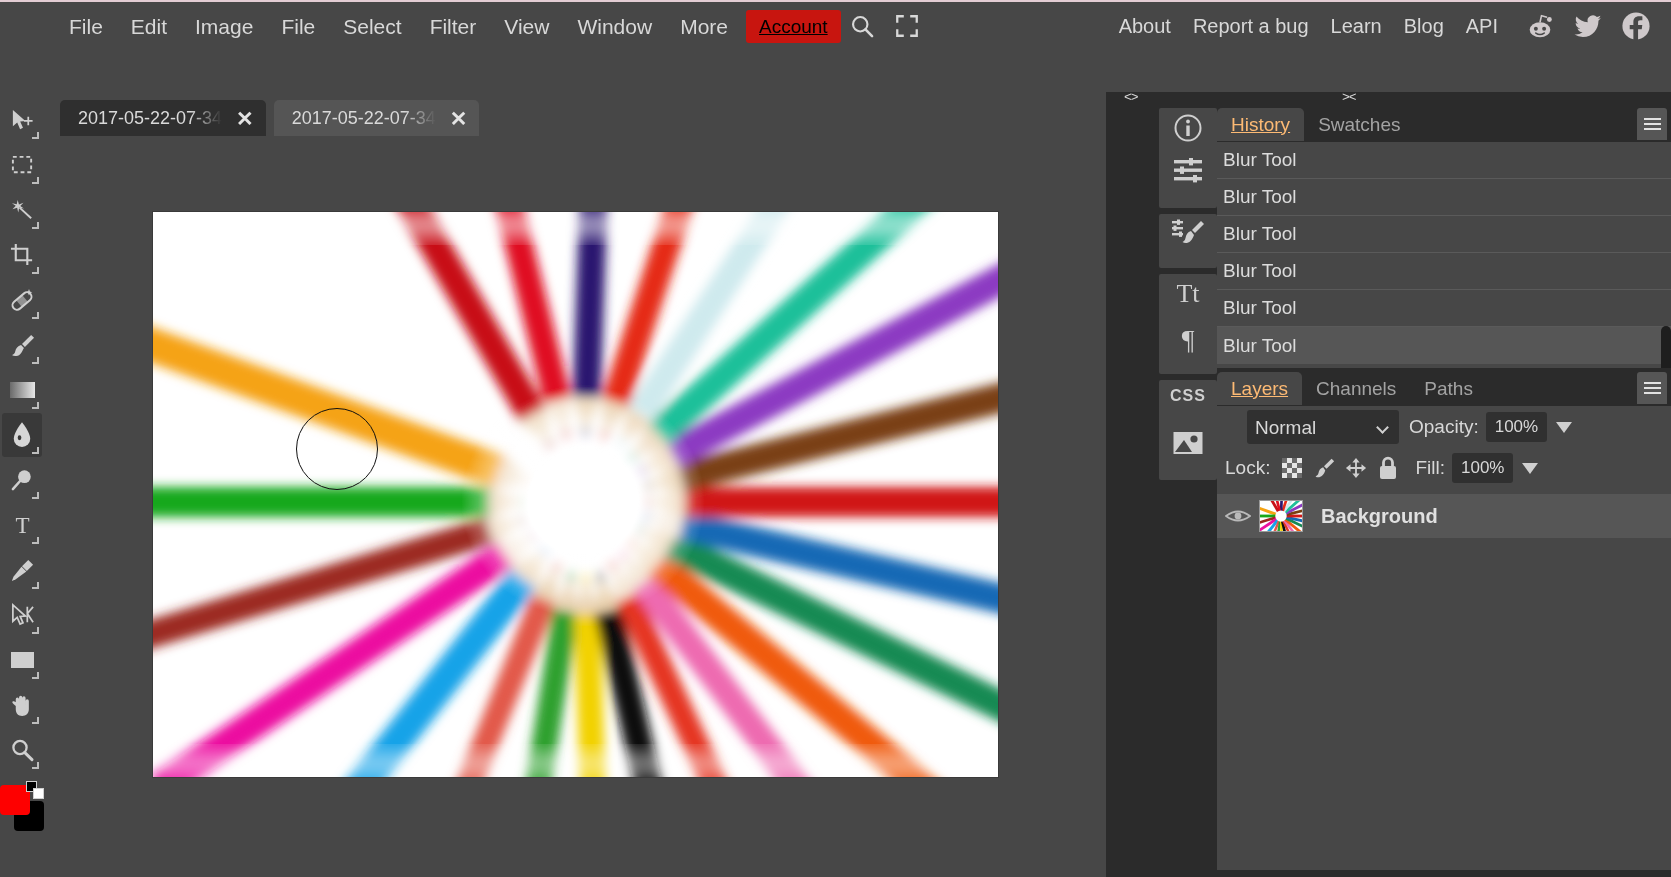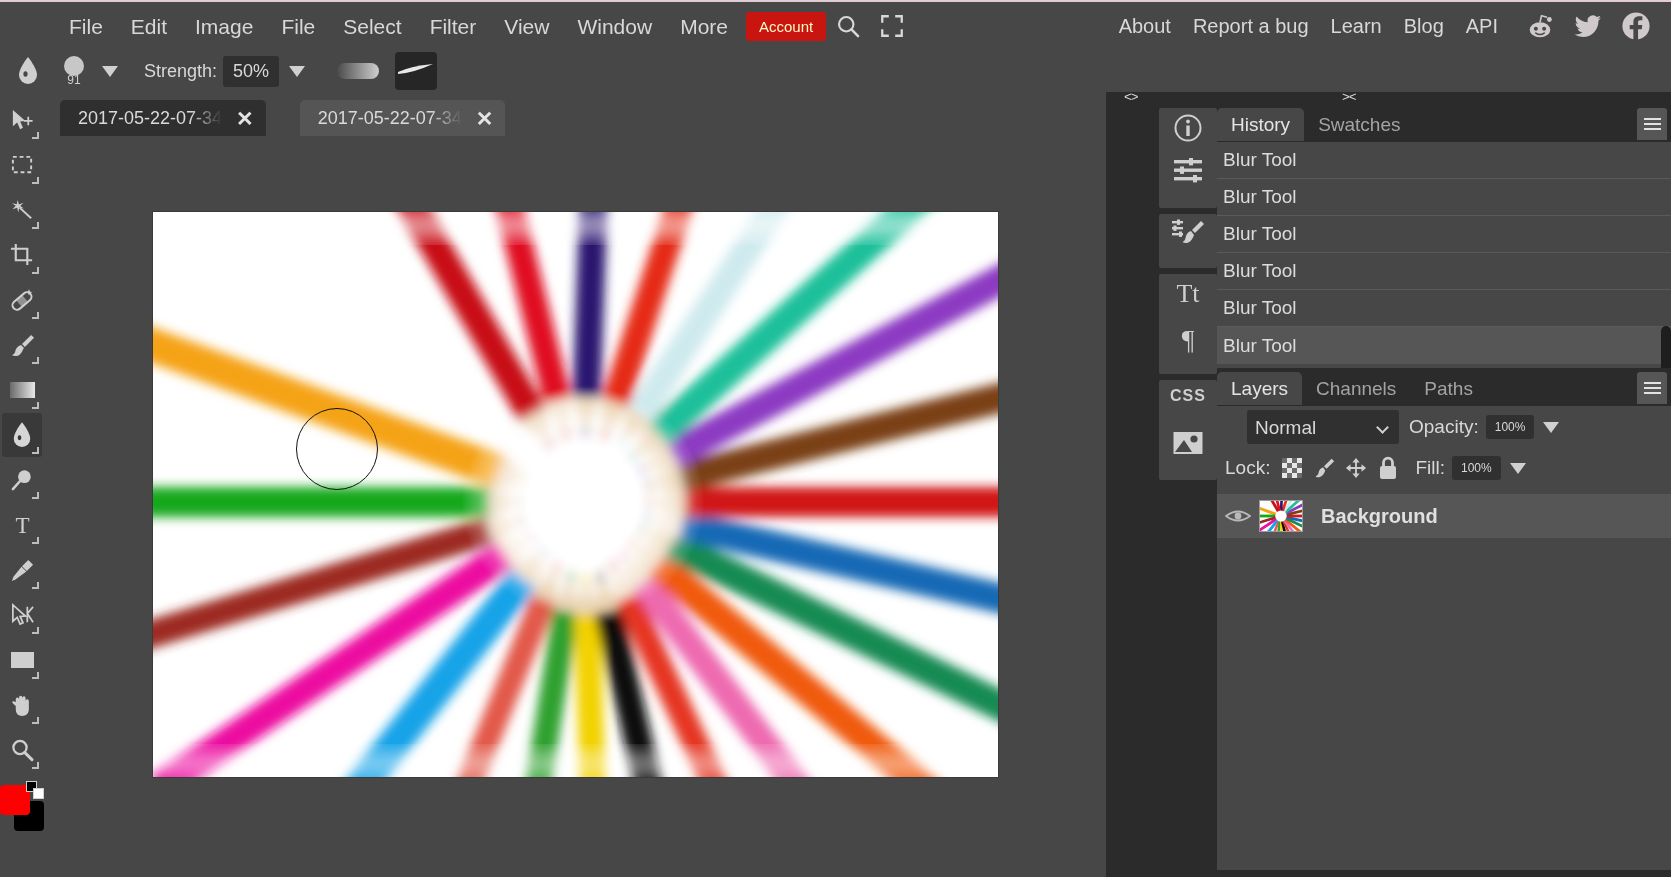--- a/index.html
+++ b/index.html
@@ -19,22 +19,22 @@
     background: #474747;
     border-top: 2px solid #e3cdd4;
     display: flex; align-items: center;
   }
   .menu-left { display: flex; align-items: center; padding-left: 8px; margin-left: 47px; }
   .menu-item {
     font-size: 21px; color: #d8d8d8; padding: 5px 14px; cursor: default;
     line-height: 1; white-space: nowrap;
   }
   .menu-account {
-    background: #c8150f; color: #fef9c3; border-radius: 3px;
-    padding: 7px 13px; margin-left: 4px; font-size: 15px;
+    background: #c8150f; color: #000000; border-radius: 3px;
+    padding: 7px 13px; margin-left: 4px; font-size: 19px; text-decoration: underline;
   }
   .menu-icon-btn {
     width: 44px; height: 44px; display: flex; align-items: center; justify-content: center;
     cursor: default;
   }
   .menu-right { margin-left: auto; display: flex; align-items: center; padding-right: 18px; }
   .menu-right .menu-item { font-size: 20px; padding: 5px 11px; }
   .social { width: 34px; height: 34px; margin-left: 14px; display: flex; align-items: center; justify-content: center; }
 
   
@@ -83,21 +83,21 @@
   .sw-fg { position: absolute; left: 0; top: 4px; width: 30px; height: 30px; background: #fe0000; border-radius: 4px; }
   .sw-bg { position: absolute; left: 14px; top: 20px; width: 30px; height: 30px; background: #000000; border-radius: 4px; }
   .sw-mini-b { position: absolute; left: 26px; top: 0px; width: 11px; height: 11px; background: #000; border: 1px solid #d0d0d0; }
   .sw-mini-w { position: absolute; left: 33px; top: 7px; width: 11px; height: 11px; background: #fff; border: 1px solid #d0d0d0; }
 
   
   .workspace {
     position: absolute; top: 92px; left: 44px; width: 1062px; height: 785px;
     background: #474747; overflow: hidden;
   }
-  .tabs-row { position: absolute; top: 0; left: 0; height: 44px; display: flex; align-items: flex-end; padding-left: 16px; gap: 26px; }
+  .tabs-row { position: absolute; top: 0; left: 0; height: 44px; display: flex; align-items: flex-end; padding-left: 16px; }
   .tab {
     display: flex; align-items: center; height: 36px; padding: 0 12px 0 18px;
     background: #2f2f2f; border-radius: 5px 5px 0 0; margin-right: 8px; max-width: 210px;
   }
   .tab.active { background: #555555; }
   .tab-label {
     font-size: 18px; color: #dadada; white-space: nowrap; overflow: hidden;
     max-width: 150px; text-overflow: clip;
     -webkit-mask-image: linear-gradient(to right, #000 78%, transparent 100%);
     mask-image: linear-gradient(to right, #000 78%, transparent 100%);
@@ -128,21 +128,21 @@
 
   .iconcol {
     position: absolute; left: 53px; top: 16px; width: 58px;
   }
   .icongroup { background: #474747; border-radius: 2px; margin-bottom: 6px; padding: 4px 0; }
   .iconbtn { width: 58px; height: 46px; display: flex; align-items: flex-start; justify-content: center; }
 
   .panel { position: absolute; left: 111px; width: 454px; background: #474747; }
   .panel-tabsrow { display: flex; align-items: center; height: 36px; background: #2b2b2b; position: relative; }
   .ptab { font-size: 19px; color: #a3a3a3; padding: 7px 14px; border-radius: 5px 5px 0 0; line-height: 1; }
-  .ptab.active { background: #474747; color: #e5e5e5; }
+  .ptab.active { background: #474747; color: #fdba74; text-decoration: underline; }
   .panel-menu-btn {
     position: absolute; right: 4px; top: 2px; width: 30px; height: 32px; background: #565656;
     border-radius: 3px 3px 0 0; display: flex; align-items: center; justify-content: center;
   }
   .hamburger { width: 17px; }
   .hamburger span { display: block; height: 2px; background: #e2e2e2; margin: 3px 0; }
 
   
   .history-panel { top: 14px; height: 262px; }
   .history-list { position: relative; background: #474747; height: 226px; overflow: hidden; }
@@ -166,21 +166,21 @@
     -webkit-appearance: none; appearance: none;
   }
   .select-wrap { position: relative; padding-left: 26px; }
   .select-chev {
     position: absolute; right: 12px; top: 13px; width: 9px; height: 9px;
     border-right: 2px solid #cfcfcf; border-bottom: 2px solid #cfcfcf;
     transform: rotate(45deg); pointer-events: none;
   }
   .ctrl-label { font-size: 19px; color: #d8d8d8; margin: 0 7px 0 10px; }
   .ctrl-field {
-    background: #303030; border-radius: 3px; padding: 5px 9px; font-size: 12px; color: #d8d8d8;
+    background: #303030; border-radius: 3px; padding: 5px 9px; font-size: 17px; color: #d8d8d8;
   }
   .small-caret {
     width: 0; height: 0; border-left: 8px solid transparent; border-right: 8px solid transparent;
     border-top: 11px solid #d0d0d0; margin-left: 9px;
   }
   .lock-row { display: flex; align-items: center; height: 40px; padding-left: 8px; background: #474747; }
   .lock-icon { width: 30px; height: 26px; display: flex; align-items: center; justify-content: center; margin-right: 2px; }
   .layer-row {
     display: flex; align-items: center; height: 44px; background: #565656; margin-top: 6px;
   }
@@ -245,42 +245,20 @@
       </div>
       <div class="social">
         <svg width="30" height="30" viewBox="0 0 32 32">
           <circle cx="16" cy="16" r="14.5" fill="#cfc9cb"></circle>
           <path d="M18.2 31V19.5h3.9l.6-4.5h-4.5v-2.9c0-1.3.4-2.2 2.2-2.2h2.4V5.9c-.4-.1-1.9-.2-3.6-.2-3.6 0-6 2.2-6 6.2V15H9.3v4.5h3.9V31z" fill="#474747"></path>
         </svg>
       </div>
     </div>
   </div>
 
-  <div class="optionsbar">
-    <div class="opt-toolicon">
-      <svg width="24" height="30" viewBox="0 0 24 30">
-        <path d="M12 1 C12 1 3 12 3 19 a9 9 0 0 0 18 0 C21 12 12 1 12 1 z" fill="#cfcfcf"></path>
-        <ellipse cx="9.5" cy="18" rx="2.1" ry="2.8" fill="#474747"></ellipse>
-      </svg>
-    </div>
-    <div class="brush-preview">
-      <div class="brush-dot"></div>
-      <div class="brush-size-num">91</div>
-    </div>
-    <div class="caret-down"></div>
-    <div class="opt-label">Strength:</div>
-    <div class="opt-field">50%</div>
-    <div class="caret-down"></div>
-    <div class="grad-swatch"></div>
-    <div class="brush-tip-swatch">
-      <svg width="38" height="16" viewBox="0 0 38 16">
-        <path d="M1 9 Q14 3 36 1 Q16 10 1 11 z" fill="#e8e8e8"></path>
-      </svg>
-    </div>
-  </div>
 
   <div class="toolbar">
     <div class="tool">
       <svg width="25" height="25" viewBox="0 0 26 26">
         <path d="M3 2 L3 19 L7.5 15 L10.5 22 L13.5 20.6 L10.6 14 L16 13.6 z" fill="#cfcfcf"></path>
         <path d="M19 9 v9 M14.5 13.5 h9" stroke="#cfcfcf" stroke-width="1.8"></path>
         <path d="M19 5.5 l2 2 l-2 2 M23.5 11 l2 2 l-2 2" stroke="none" fill="none"></path>
       </svg>
       <span class="corner"></span>
     </div>

